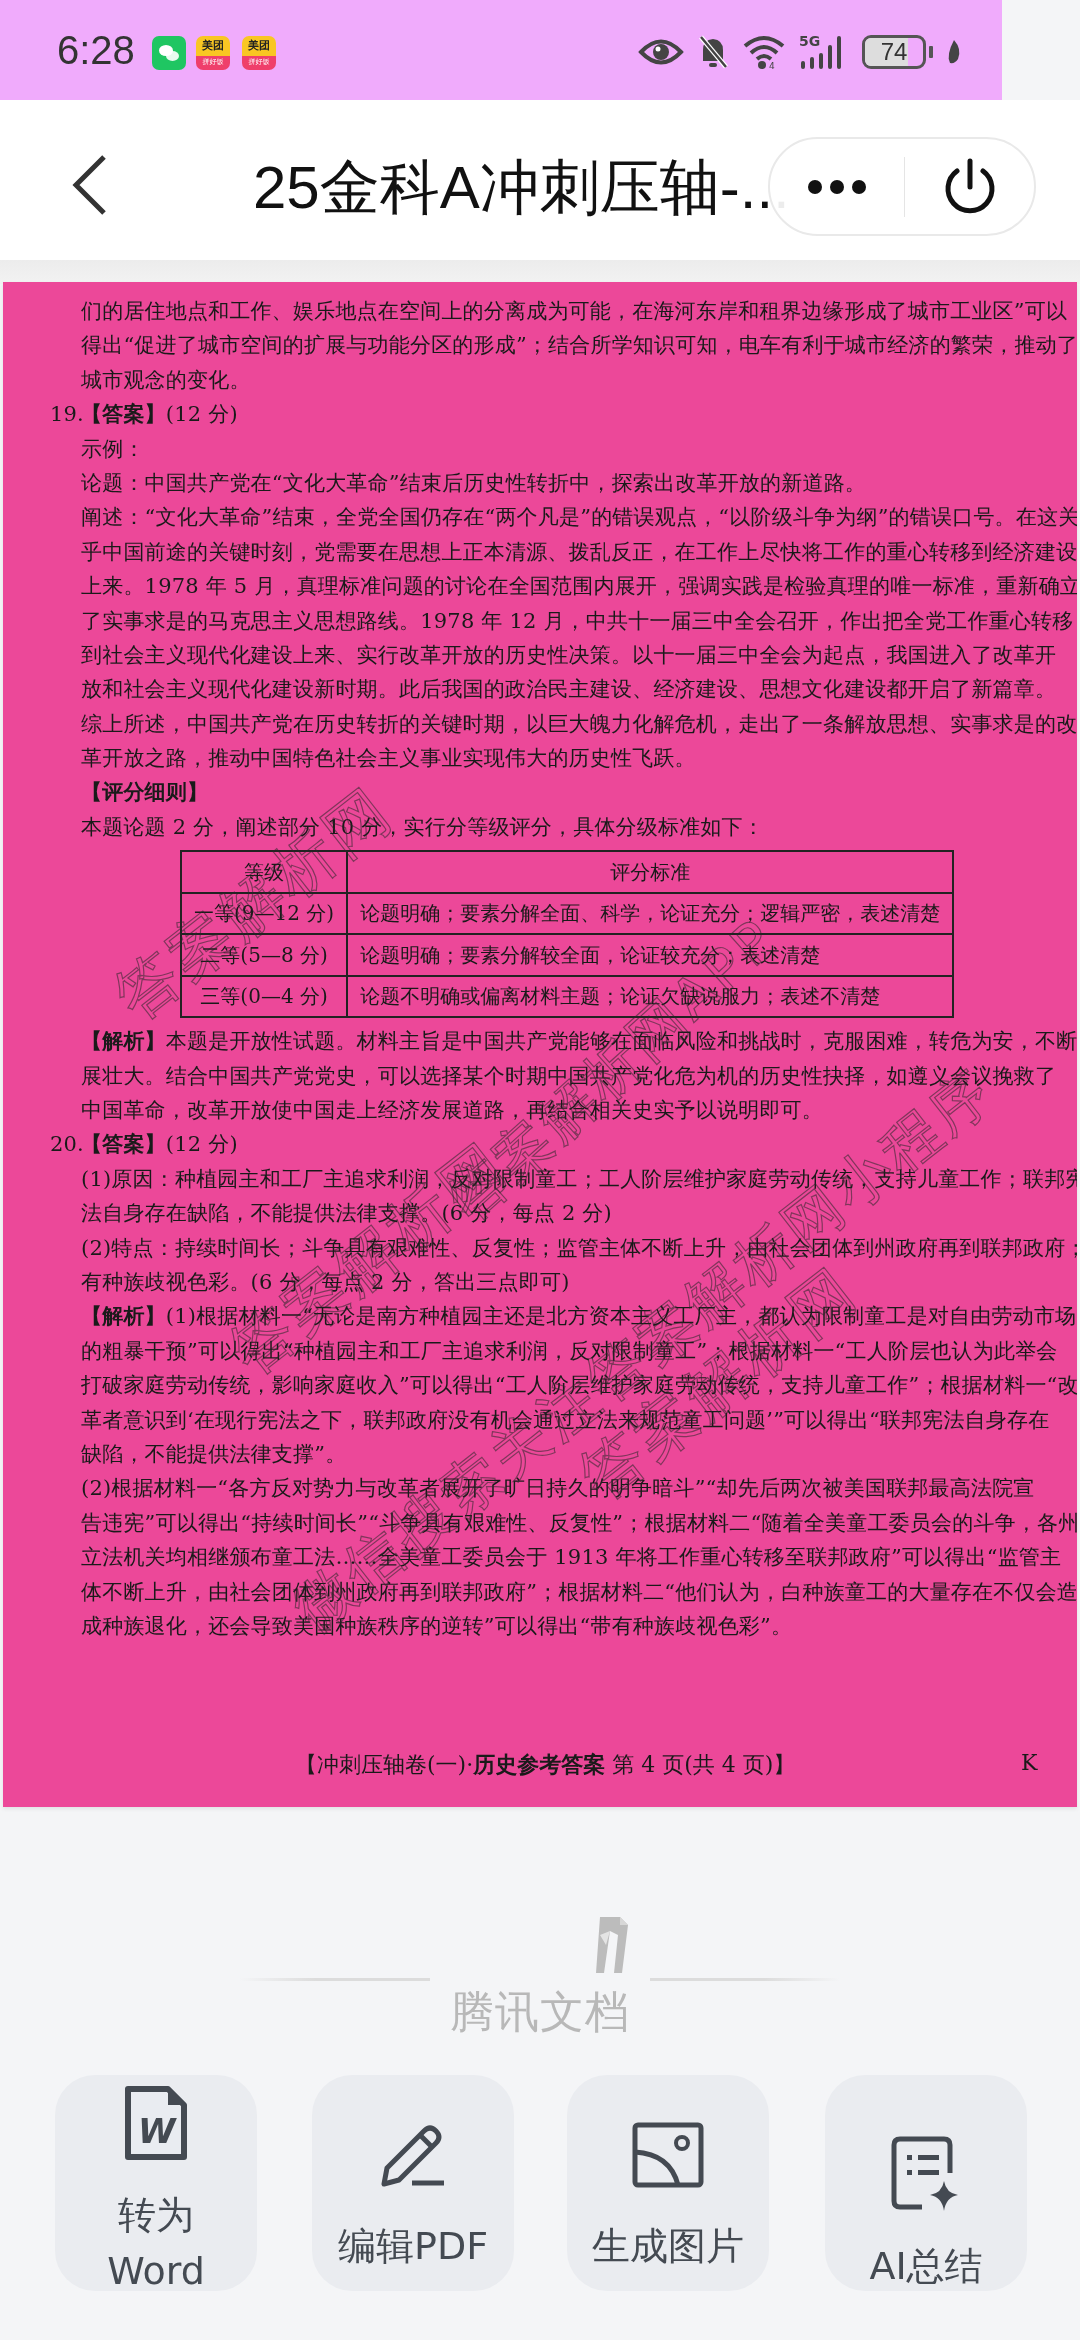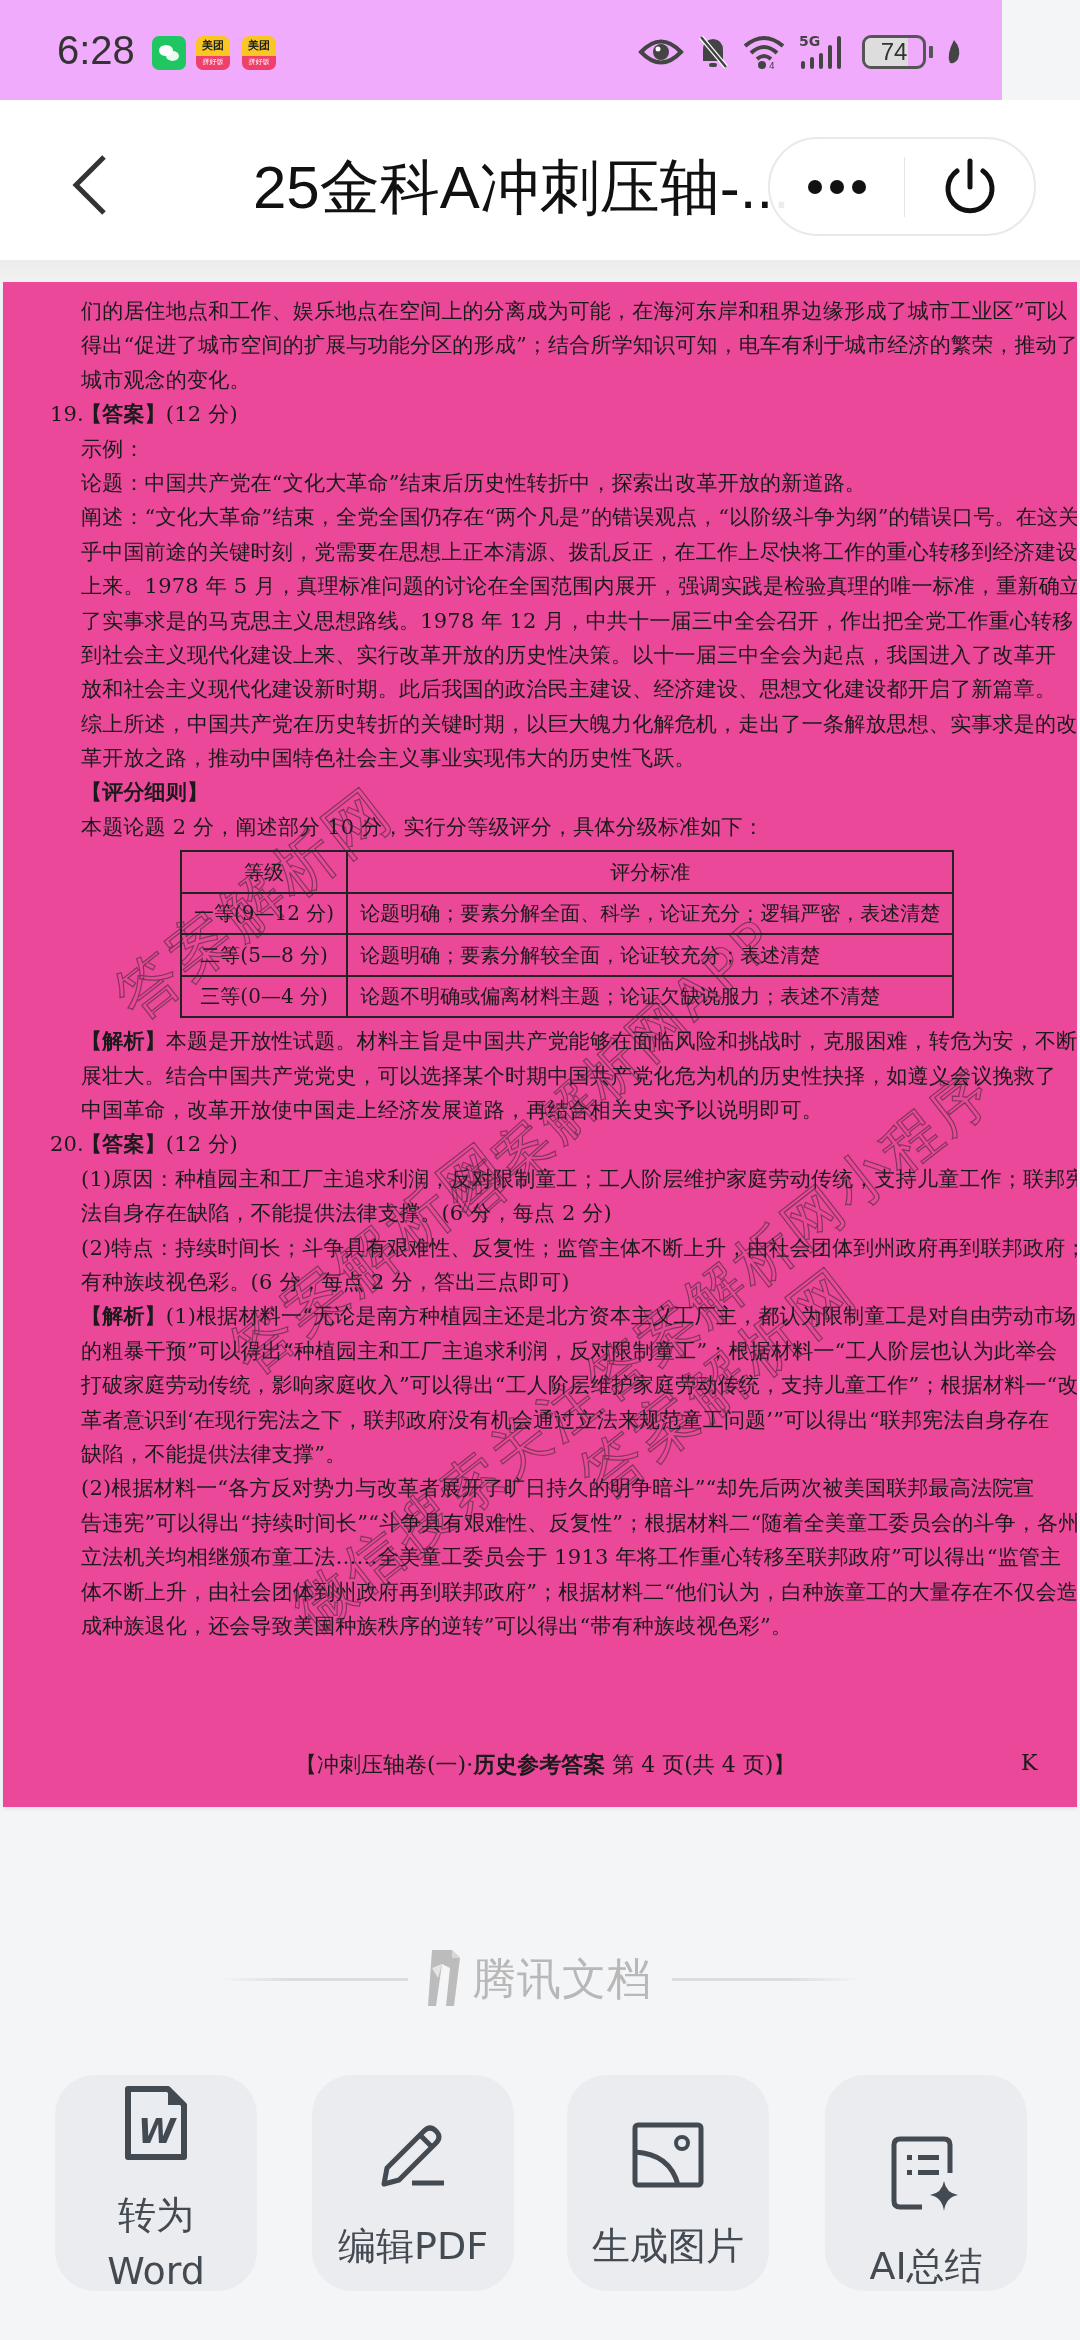--- a/index.html
+++ b/index.html
@@ -55,21 +55,21 @@
   .footer-center { position: absolute; left: 292px; top: 0; white-space: nowrap; }
   .footer-center .b { font-weight: bold; font-family: "DejaVu Sans", sans-serif; }
   .footer-right { position: absolute; left: 1018px; top: 0; }
 
   .watermark { position: absolute; font-family: "DejaVu Sans", sans-serif; color: rgba(60,60,60,0.0); -webkit-text-stroke: 1.2px rgba(40,40,40,0.55); font-size: 62px; white-space: nowrap; transform-origin: left top; pointer-events: none; letter-spacing: 4px; }
 
   
   .brand { position: absolute; left: 0; top: 1947px; width: 1080px; height: 64px; display: flex; align-items: center; justify-content: center; gap: 20px; }
   .brand-line { width: 190px; height: 3px; background: linear-gradient(90deg, rgba(220,220,220,0), #dcdcdc 40%, #dcdcdc); }
   .brand-line.r { background: linear-gradient(90deg, #dcdcdc, #dcdcdc 60%, rgba(220,220,220,0)); }
-  .brand-logo { display: flex; align-items: flex-start; gap: 10px; }
+  .brand-logo { display: flex; align-items: flex-end; gap: 10px; flex-direction: column; }
   .brand-text { font-size: 44px; color: #b8b8b8; font-family: "DejaVu Sans", sans-serif; letter-spacing: 1px; }
 
   
   .actions { position: absolute; left: 0; top: 2075px; width: 1080px; height: 216px; }
   .action-card { position: absolute; top: 0; width: 202px; height: 216px; background: #eaecf0; border-radius: 40px; display: flex; flex-direction: column; align-items: center; cursor: pointer; }
   .action-card .icon { margin-top: 40px; height: 80px; display: flex; align-items: center; justify-content: center; }
   .action-card .label { margin-top: 26px; font-size: 38px; color: #444a52; font-family: "DejaVu Sans", sans-serif; text-align: center; line-height: 50px; }
   .action-card.word .icon { margin-top: 10px; }
   .action-card.word .label { margin-top: 26px; line-height: 56px; }
 </style>

